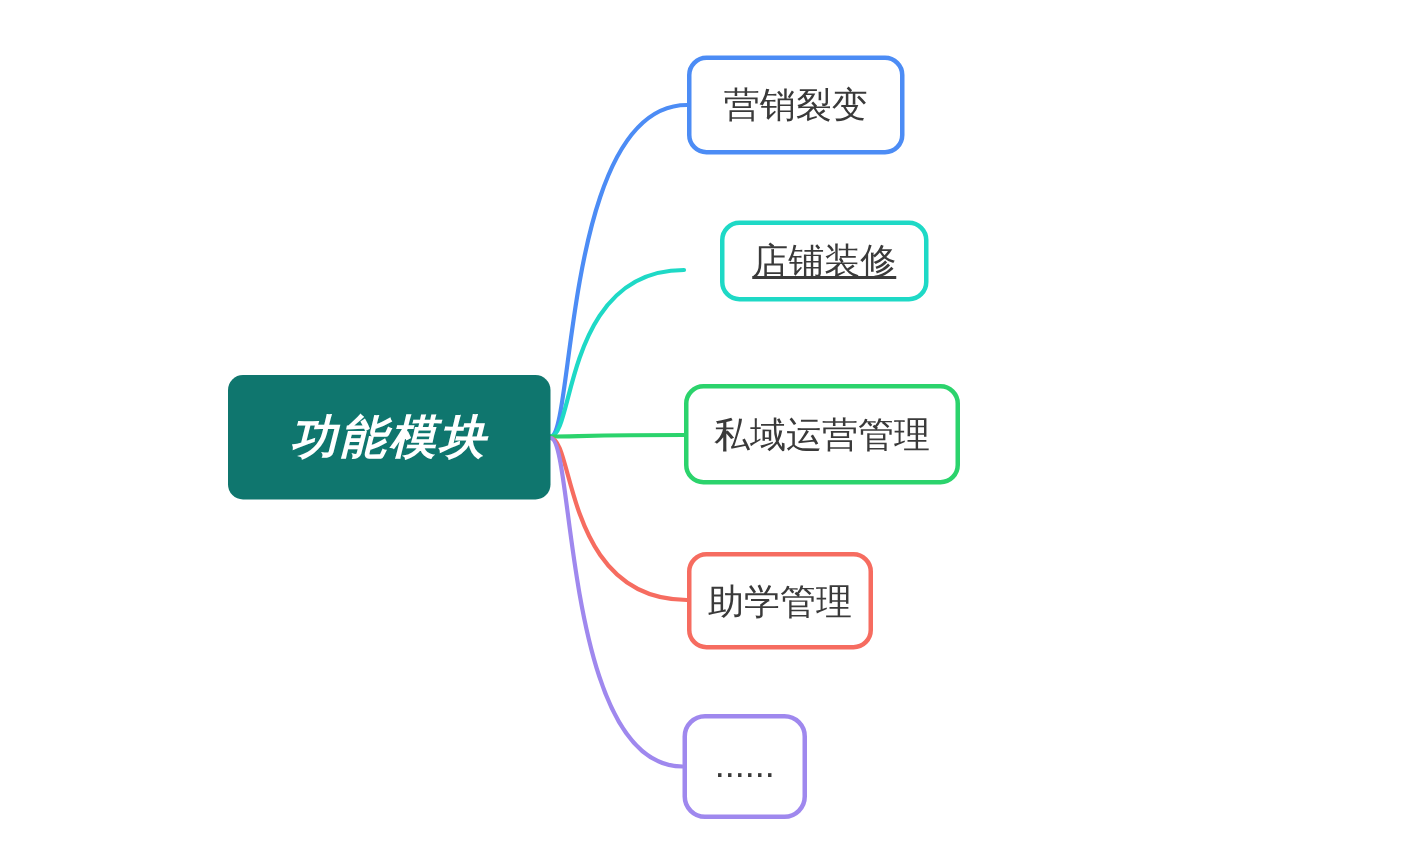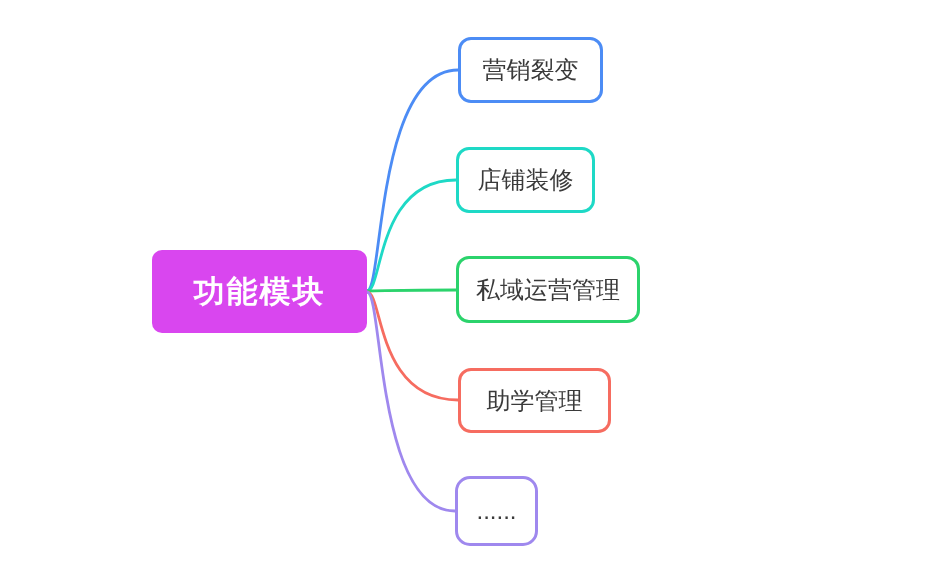--- a/index.html
+++ b/index.html
@@ -44,43 +44,43 @@
     letter-spacing: 2px;
   }
   .child-node {
     border-style: solid;
     border-width: 3px;
     border-radius: 13px;
     color: #3a3a3a;
     font-size: 24px;
   }
   .node-1 { left: 458px; top: 37px;  width: 145px; height: 66px; }
-  .node-2 { left: 456px; top: 147px; width: 139px; height: 66px; }
+  .node-2 { left: 480px; top: 147px; width: 139px; height: 54px; text-decoration: underline; }
   .node-3 { left: 456px; top: 256px; width: 184px; height: 67px; }
-  .node-4 { left: 458px; top: 368px; width: 153px; height: 65px; }
+  .node-4 { left: 458px; top: 368px; width: 124px; height: 65px; }
   .node-5 { left: 455px; top: 476px; width: 83px;  height: 70px; border-radius: 15px; }
   .node-label {
     pointer-events: none;
     white-space: nowrap;
   }
 </style>
 </head>
 <body>
 
 <div class="canvas">
 
   <svg class="connectors" viewBox="0 0 936 562" xmlns="http://www.w3.org/2000/svg" fill="none" stroke-width="2.8" stroke-linecap="round">
     <path d="M 367 291 C 383 291 376 70 458 70" stroke="#4c8cf5"></path>
     <path d="M 367 291 C 383 291 376 180 456 180" stroke="#1ed9c6"></path>
     <path d="M 367 291 C 383 291 400 290 456 290" stroke="#2bd36c"></path>
     <path d="M 367 292 C 383 292 376 400 458 400" stroke="#f66c60"></path>
     <path d="M 367 292 C 383 292 376 511 455 511" stroke="#9f88ee"></path>
   </svg>
 
-  <div class="node root-node" style="background: #d946ef;">
+  <div class="node root-node" style="background: #0f766e; font-style: italic;">
     <span class="node-label">功能模块</span>
   </div>
 
   <div class="node child-node node-1" style="border-color: rgb(76, 140, 245);">
     <span class="node-label">营销裂变</span>
   </div>
 
   <div class="node child-node node-2" style="border-color: rgb(30, 217, 198);">
     <span class="node-label">店铺装修</span>
   </div>

